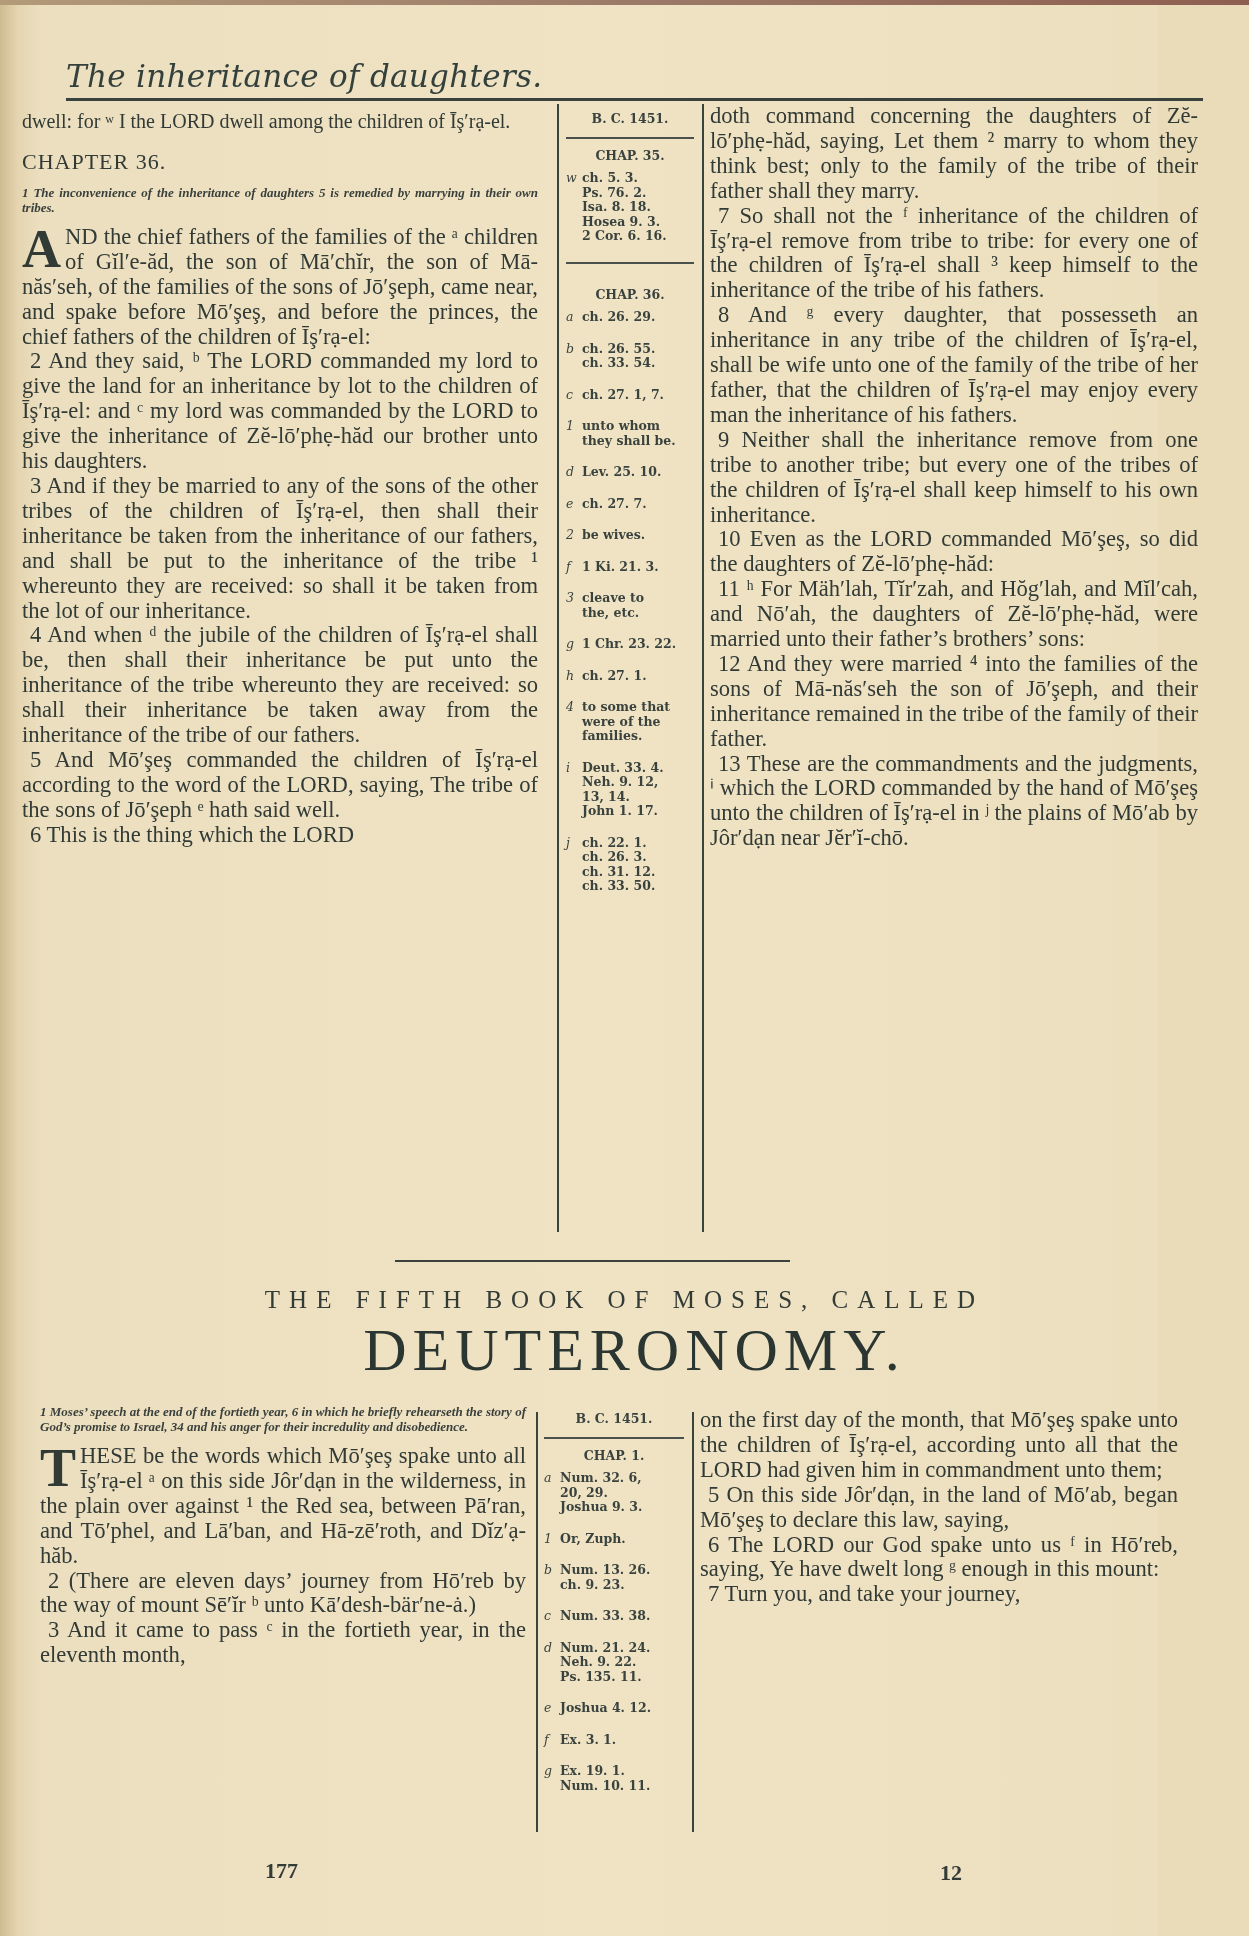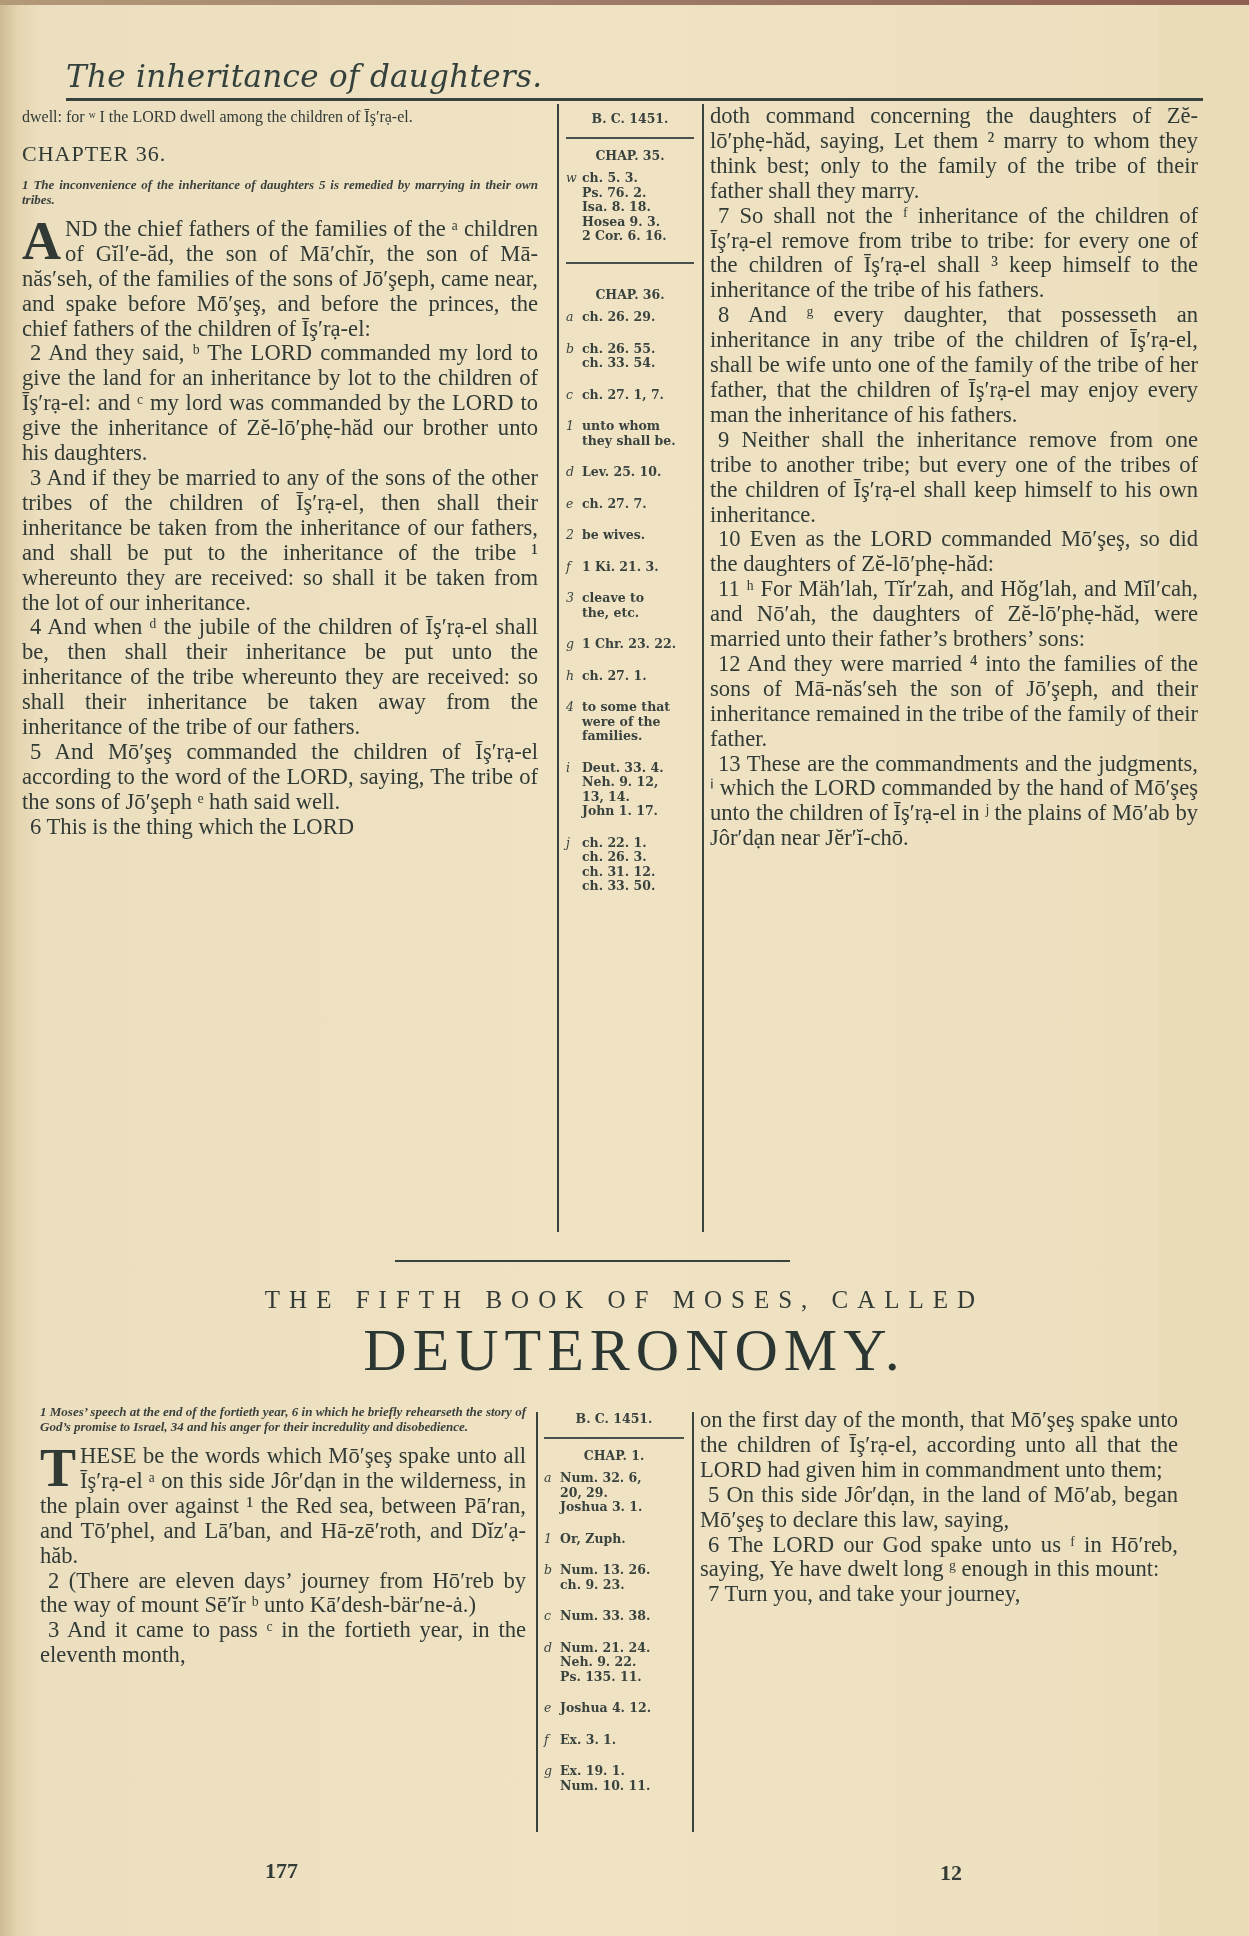--- a/index.html
+++ b/index.html
@@ -43,21 +43,21 @@
 
 <div class="page">
   <div class="topedge"></div>
 
   <div class="header">
     <div class="running-title">The inheritance of daughters.</div>
   </div>
   <div class="rule" style="left:66px; top:98px; width:1137px; height:3px;"></div>
 
   <div class="col" id="ul" style="left:22px; top:104px; width:516px;">
-    <p style="font-size:16px;line-height:26px;">dwell: for ʷ I the LORD dwell among the children of Īş′rạ-el.</p>
+    <p style="font-size:20px;line-height:34px;">dwell: for ʷ I the LORD dwell among the children of Īş′rạ-el.</p>
     <div class="chapter-heading">CHAPTER 36.</div>
     <div class="summary">1 The inconvenience of the inheritance of daughters 5 is remedied by marrying in their own tribes.</div>
     <div id="ul-verses">
       <span class="dropcap">A</span>
     <span>ND the chief fathers of the families of the ᵃ children of Gĭl′e-ăd, the son of Mā′chĭr, the son of Mā-năs′seh, of the families of the sons of Jō′şeph, came near, and spake before Mō′şeş, and before the princes, the chief fathers of the children of Īş′rạ-el:</span><div style="clear: none;"></div><p class="vs">2 And they said, ᵇ The LORD commanded my lord to give the land for an inheritance by lot to the children of Īş′rạ-el: and ᶜ my lord was commanded by the LORD to give the inheritance of Zĕ-lō′phẹ-hăd our brother unto his daughters.</p><p class="vs">3 And if they be married to any of the sons of the other tribes of the children of Īş′rạ-el, then shall their inheritance be taken from the inheritance of our fathers, and shall be put to the inheritance of the tribe ¹ whereunto they are received: so shall it be taken from the lot of our inheritance.</p><p class="vs">4 And when ᵈ the jubile of the children of Īş′rạ-el shall be, then shall their inheritance be put unto the inheritance of the tribe whereunto they are received: so shall their inheritance be taken away from the inheritance of the tribe of our fathers.</p><p class="vs">5 And Mō′şeş commanded the children of Īş′rạ-el according to the word of the LORD, saying, The tribe of the sons of Jō′şeph ᵉ hath said well.</p><p class="vs">6 This is the thing which the LORD</p></div>
   </div>
 
   <div class="vline" style="left:557px; top:104px; height:1128px;"></div>
   <div class="margin-col" id="um" style="left:566px; top:104px; width:128px;">
     <div class="bc">B. C. 1451.</div>
@@ -170,21 +170,21 @@
 
   <div class="vline" style="left:536px; top:1412px; height:420px;"></div>
   <div class="margin-col" id="lm" style="left:544px; top:1404px; width:140px;">
     <div class="bc">B. C. 1451.</div>
     <div class="mhr"></div>
     <div class="chap">CHAP. 1.</div>
   <div class="entry">
         <span class="key">a</span>
         <span class="ref">Num. 32. 6,</span>
         <span class="ref">20, 29.</span>
-        <span class="ref">Joshua 3. 1.</span>
+        <span class="ref">Joshua 9. 3.</span>
       </div>
       <div class="entry">
         <span class="key">1</span>
         <span class="ref">Or, Zuph.</span>
       </div>
       <div class="entry">
         <span class="key">b</span>
         <span class="ref">Num. 13. 26.</span>
         <span class="ref">ch. 9. 23.</span>
       </div>

